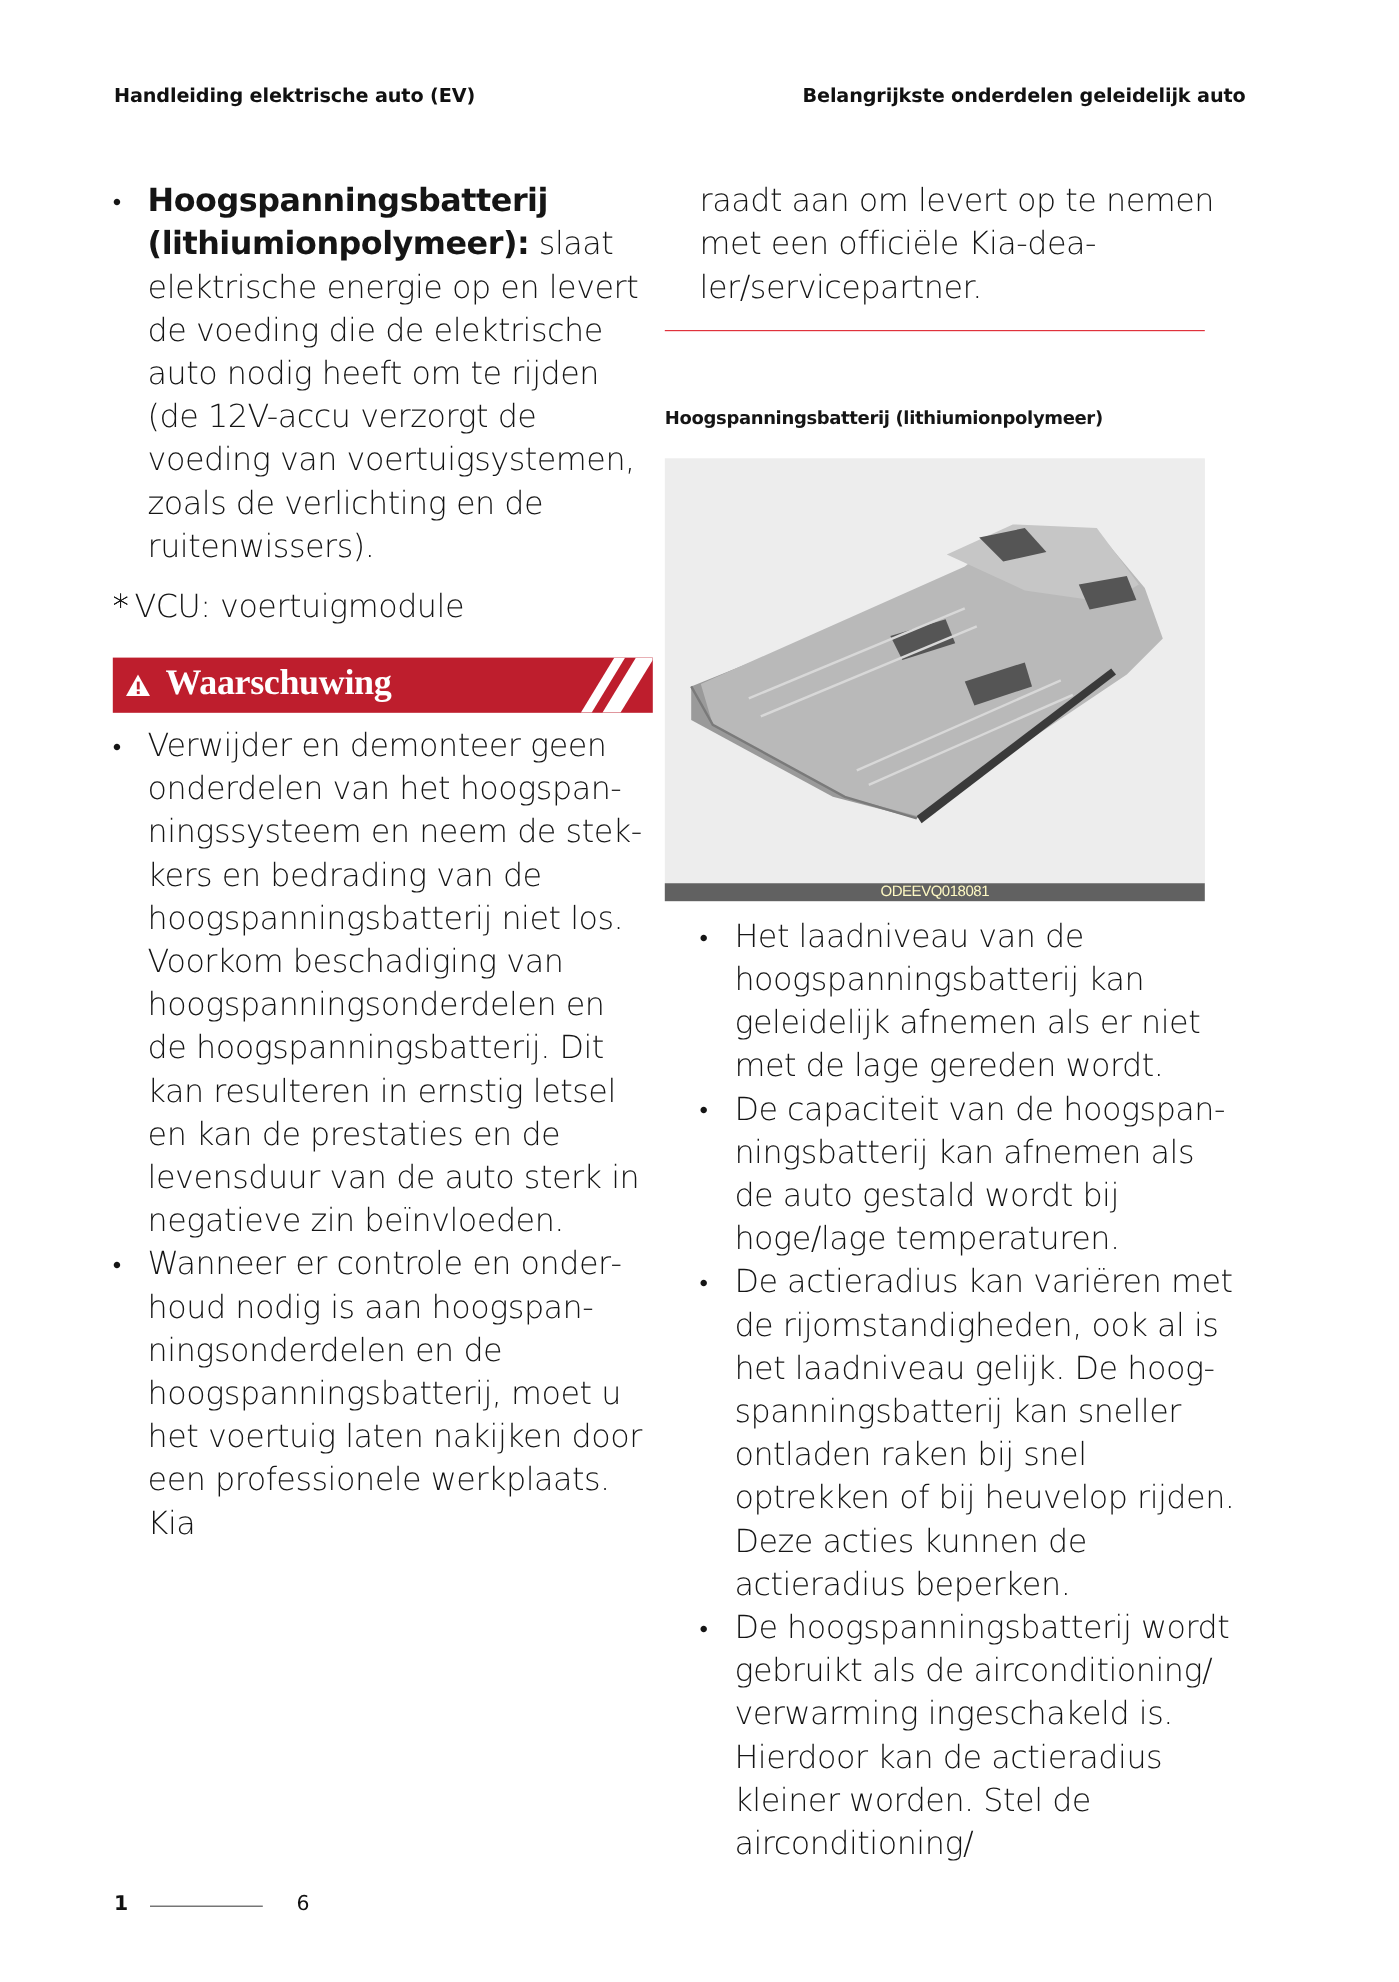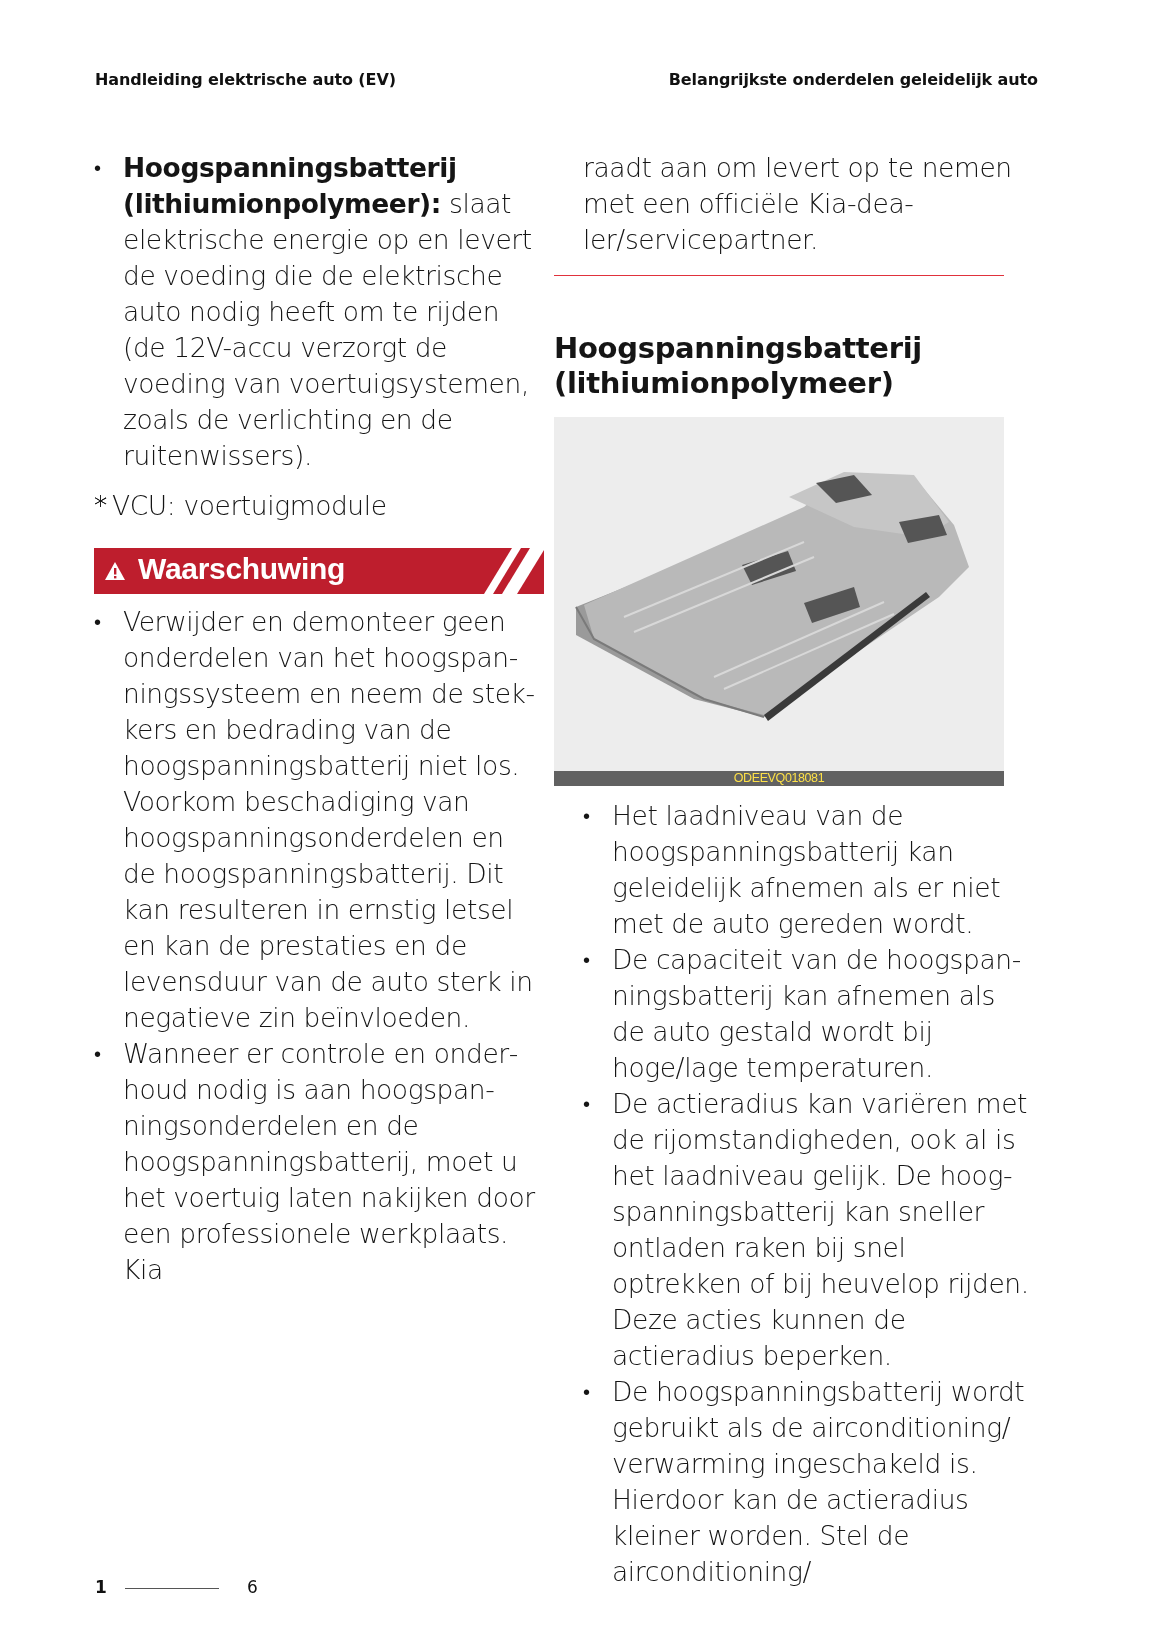--- a/index.html
+++ b/index.html
@@ -34,33 +34,33 @@
     .footnote { position: relative; padding-left: 18px; margin-bottom: 12px; }
     .footnote-star { position: absolute; left: 0; top: 0; }
 
     .warning-banner {
       position: relative; height: 46px; background: #be1e2d;
       margin-top: 24px; margin-bottom: 10px; overflow: hidden; width: 450px;
     }
     .warning-icon { position: absolute; left: 10px; top: 13px; width: 22px; height: 20px; }
     .warning-title {
       position: absolute; left: 44px; top: 3px; color: #ffffff; font-size: 30px;
-      font-weight: bold; font-family: Liberation Sans, sans-serif; letter-spacing: -0.3px;
+      font-weight: bold; font-family: Liberation Serif, serif; letter-spacing: -0.3px;
     }
     .warning-stripes { position: absolute; right: 0; top: 0; width: 80px; height: 46px; }
 
     .red-rule { height: 1px; background: #e0323c; margin: 17px 0 0 -29px; width: 450px; }
     .section-heading {
-      margin: 55px 0 0 -29px; font-size: 29px; line-height: 35px; font-weight: bold;
+      margin: 55px 0 0 -29px; font-size: 15px; line-height: 35px; font-weight: bold;
       font-family: "DejaVu Sans", sans-serif; letter-spacing: -0.3px;
     }
     .figure { margin: 16px 0 0 -29px; width: 450px; position: relative; }
     .figure-image { width: 450px; height: 354px; background: #ededed; display: block; }
     .figure-caption {
-      height: 15px; background: #616161; color: #fde047; font-size: 12.5px; line-height: 15px;
+      height: 15px; background: #616161; color: #fef9c3; font-size: 12.5px; line-height: 15px;
       text-align: center; font-family: "Liberation Sans", sans-serif;
     }
     .right-list { margin-top: 12px; }
 
     .page-footer { position: absolute; top: 1577px; left: 95px; height: 20px; }
     .page-chapter, .page-number { position: absolute; top: 0; font-size: 17px; font-family: "DejaVu Sans", sans-serif; }
     .page-chapter { left: 0; font-weight: bold; }
     .page-divider { position: absolute; left: 30px; top: 11px; width: 94px; height: 1px; background: #555; }
     .page-number { left: 152px; }
   </style>
@@ -145,21 +145,21 @@
 
       <polygon points="210,298 372,175 376,180 214,304" fill="#3a3a3a"></polygon>
       <polyline points="22,190 40,222 150,282 210,300" fill="none" stroke="#7a7a7a" stroke-width="2"></polyline>
     </svg>
     <div class="figure-caption">ODEEVQ018081</div>
   </div>
 
   <ul class="bullet-list right-list">
     <li class="bullet-item">
       <span class="bullet-dot"></span>
-      <span>Het laadniveau van de hoogspan­ningsbatterij kan geleidelijk afne­men als er niet met de auto gereden wordt.</span>
+      <span>Het laadniveau van de hoogspan­ningsbatterij kan geleidelijk afne­men als er niet met de lage gereden wordt.</span>
     </li>
     <li class="bullet-item">
       <span class="bullet-dot"></span>
       <span>De capaciteit van de hoogspan­ningsbatterij kan afnemen als de auto gestald wordt bij hoge/lage temperaturen.</span>
     </li>
     <li class="bullet-item">
       <span class="bullet-dot"></span>
       <span>De actieradius kan variëren met de rijomstandigheden, ook al is het laadniveau gelijk. De hoog­spanningsbatterij kan sneller ont­laden raken bij snel optrekken of bij heuvelop rijden. Deze acties kunnen de actieradius beperken.</span>
     </li>
     <li class="bullet-item">

